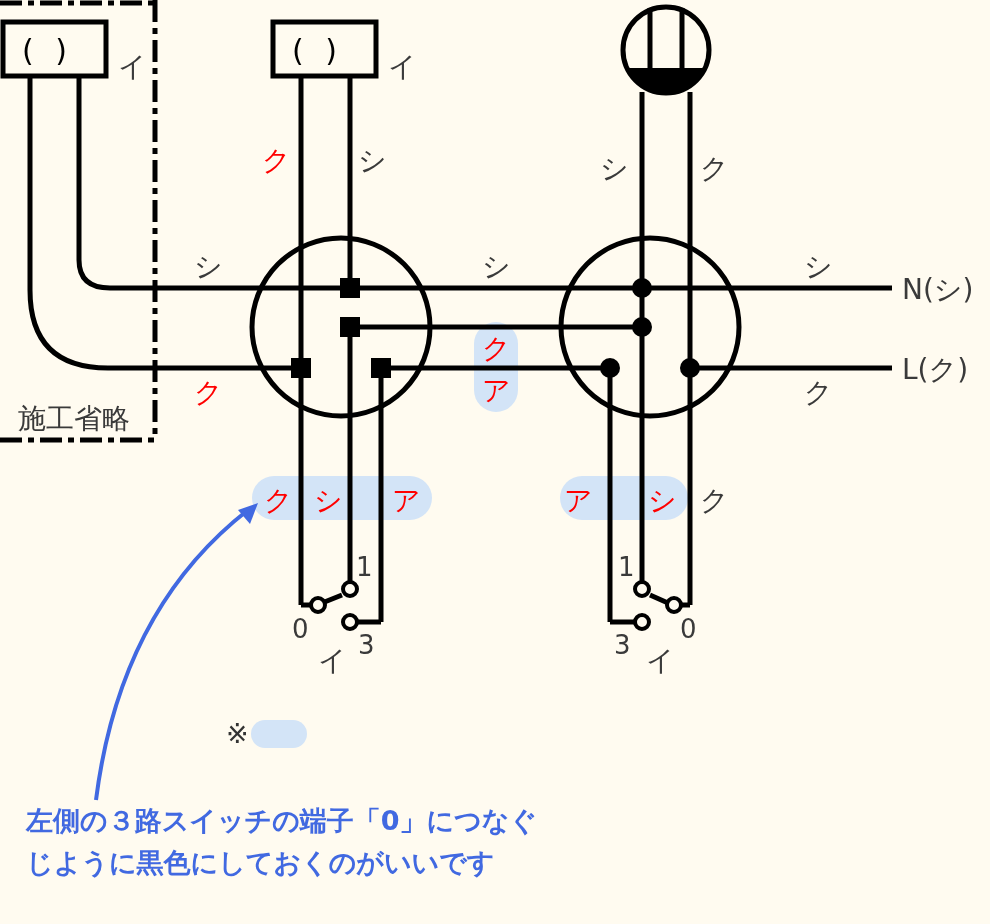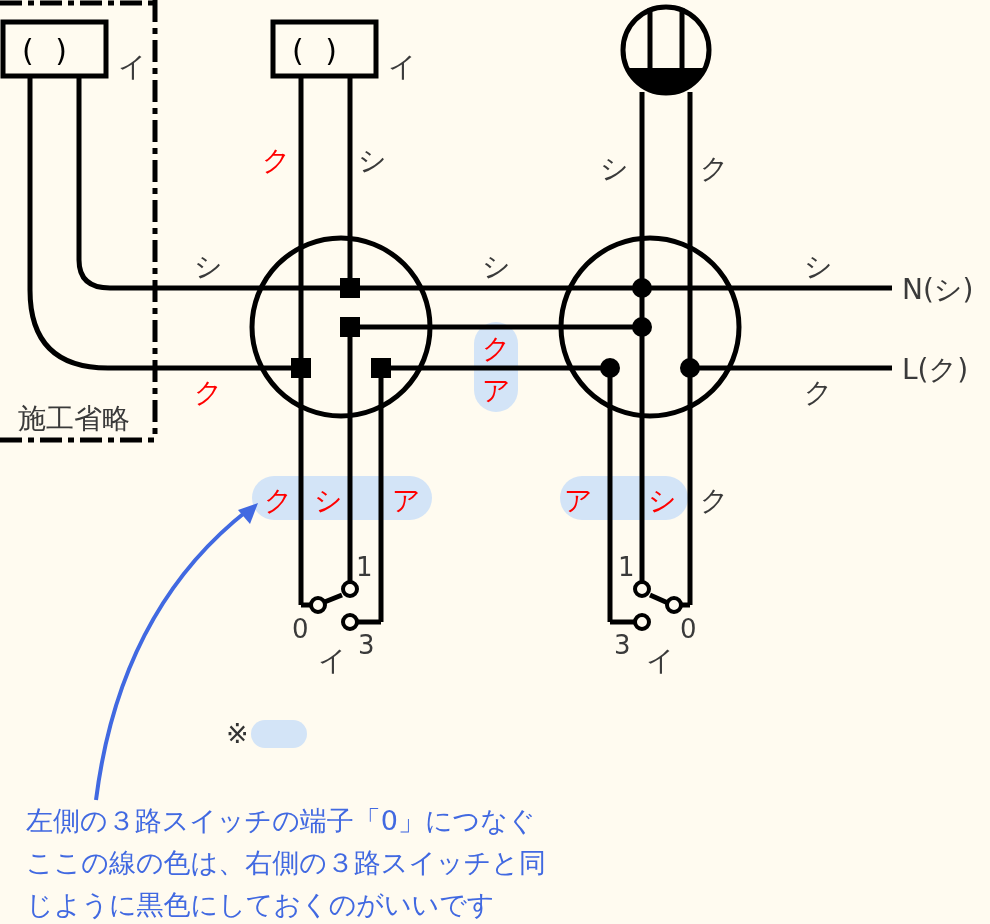--- a/index.html
+++ b/index.html
@@ -7,21 +7,21 @@
          font-family:"DejaVu Sans", "Liberation Sans", sans-serif; }
   svg { position:absolute; left:0; top:0; }
   .lbl { font-family:"DejaVu Sans", sans-serif; font-size:28px; fill:#3a3a3a; }
   .red { fill:#ff0000; }
   .num { font-family:"DejaVu Sans", sans-serif; font-size:26px; fill:#3a3a3a; }
   .note { position:absolute; left:226px; top:718px; font-size:27px; color:#333; white-space:nowrap;
           display:flex; align-items:center; }
   .note .swatch { display:inline-block; width:56px; height:28px; border-radius:14px;
                   background:#d3e4f7; margin:0 4px 0 2px; }
   .callout { position:absolute; left:26px; top:800px; font-size:27px; line-height:42px; color:#4169e1; }
-  .callout div { white-space:nowrap; }
+  .callout div { white-space:nowrap;font-weight:bold; }
 </style>
 </head>
 <body>
 
 <svg width="990" height="924" viewBox="0 0 990 924">
 
   <rect x="474" y="322" width="44" height="90" rx="22" fill="#d3e4f7"></rect>
   <rect x="252" y="476" width="180" height="44" rx="22" fill="#d3e4f7"></rect>
   <rect x="560" y="476" width="128" height="44" rx="22" fill="#d3e4f7"></rect>
 
@@ -143,15 +143,14 @@
   <text x="646" y="670" class="lbl">イ</text>
 </svg>
 
 <div class="note">
   <span>※</span>
   <span class="swatch"></span>
 </div>
 
 <div class="callout">
   <div>左側の３路スイッチの端子「0」につなぐ</div>
-  <div>ここの線の色は、右側の３路スイッチと同</div>
   <div>じように黒色にしておくのがいいです</div>
 </div>
 
 </body></html>

